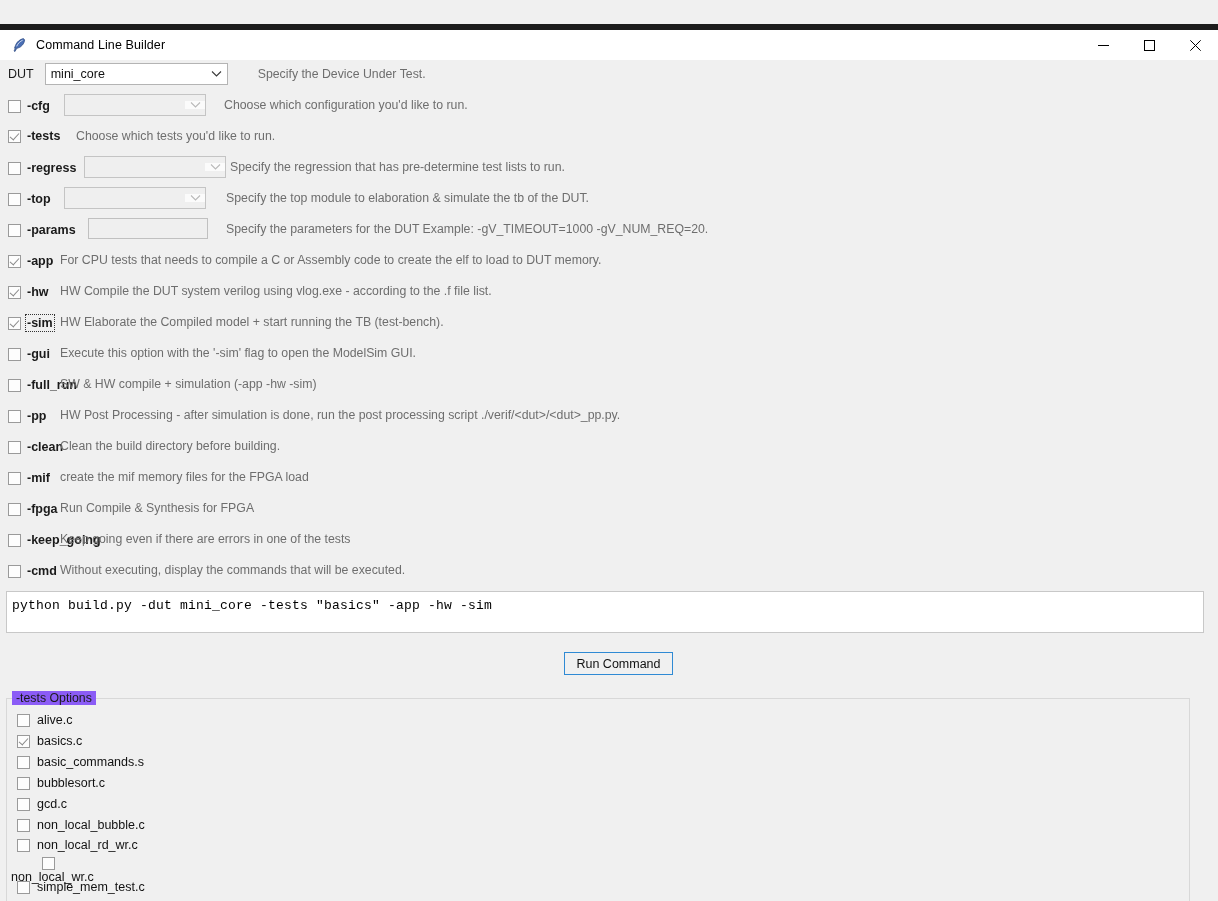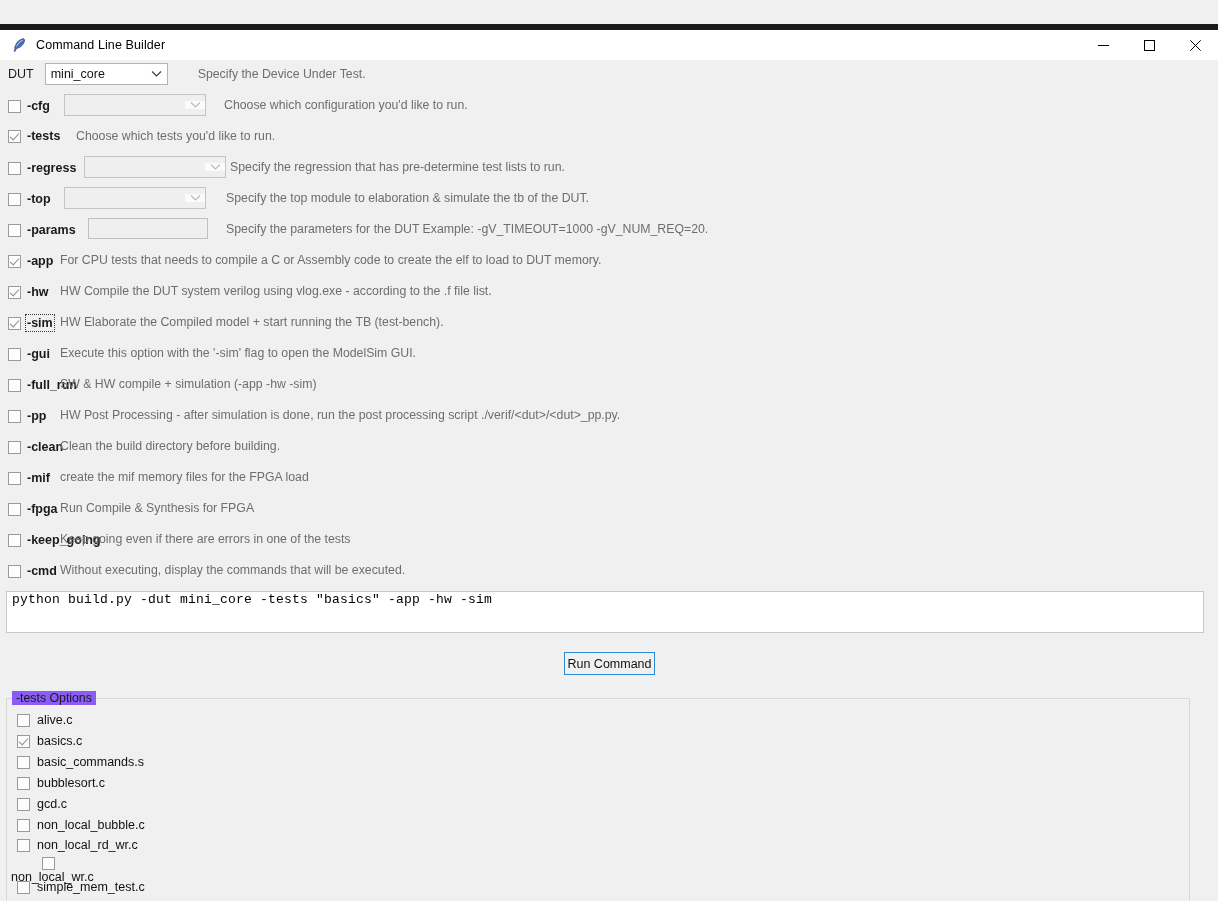--- a/index.html
+++ b/index.html
@@ -48,21 +48,21 @@
   .combo.disabled{border:1px solid #c4c4c4;background:#efefef;}
   .combo.disabled .carrow{background:#fbfbfb;}
 
   
   .entry{height:21px;box-sizing:border-box;border:1px solid #c0c0c0;background:#efefef;}
 
   
   .cmdbox{position:absolute;box-sizing:border-box;background:#ffffff;
           border:1px solid #c8c8c8;}
   .cmdtext{font-family:"Liberation Mono", monospace;font-size:13px;color:#000;
-           padding:0 0 0 5px;white-space:pre;letter-spacing:.2px;}
+           padding:6px 0 0 5px;white-space:pre;letter-spacing:.2px;}
 
   
   .runbtn{position:absolute;box-sizing:border-box;background:#f0f0f0;
           border:1px solid #2f8ad4;display:flex;align-items:center;justify-content:center;
           font-size:12.5px;color:#111;}
 
   
   .group{position:absolute;box-sizing:border-box;border:1px solid #d8d8d8;background:transparent;}
   .group-title{position:absolute;font-size:12.3px;color:#1a1a1a;background:#8b5cf6;padding:0 4px;}
 
@@ -98,38 +98,38 @@
       <span class="win-btn">
         <svg width="11" height="11" viewBox="0 0 11 11">
             <path d="M0.3 0.3l10.4 10.4M10.7 0.3L0.3 10.7" stroke="#000" stroke-width="1"></path>
           </svg>
       </span>
     </span>
   </div>
 
   <div class="row" style="left:8px;top:39px;">
     <span class="lbl">DUT</span>
-    <span class="combo" style="width:123px;margin-left:11px;">
+    <span class="combo" style="width:183px;margin-left:11px;">
       <span class="cval">mini_core</span>
       <span class="carrow">
         <svg width="11" height="8" viewBox="0 0 11 8">
             <path d="M1 1.5L5.5 6 10 1.5" stroke="#3a3a3a" stroke-width="1.1" fill="none"></path>
           </svg>
       </span>
     </span>
     <span class="desc" style="margin-left:30px;">Specify the Device Under Test.</span>
   </div>
 
   <div id="options-host"></div>
 
   <div class="cmdbox" style="left:6px;top:567px;width:1198px;height:42px;">
     <div class="cmdtext">python build.py -dut mini_core -tests "basics" -app -hw -sim</div>
   </div>
 
-  <div class="runbtn" style="left:564px;top:628px;width:91px;height:23px;">
+  <div class="runbtn" style="left:564px;top:628px;width:109px;height:23px;">
     <span>Run Command</span>
   </div>
 
   <div class="group" style="left:6px;top:674px;width:1184px;height:221px;"></div>
   <div class="group-title" style="left:12px;top:667px;">-tests Options</div>
   <div id="tests-host"></div>
 
 <div class="row" style="left: 8px; top: 71px;">
       <span class="cbx"></span>
       <span class="opt-label">-cfg</span>

